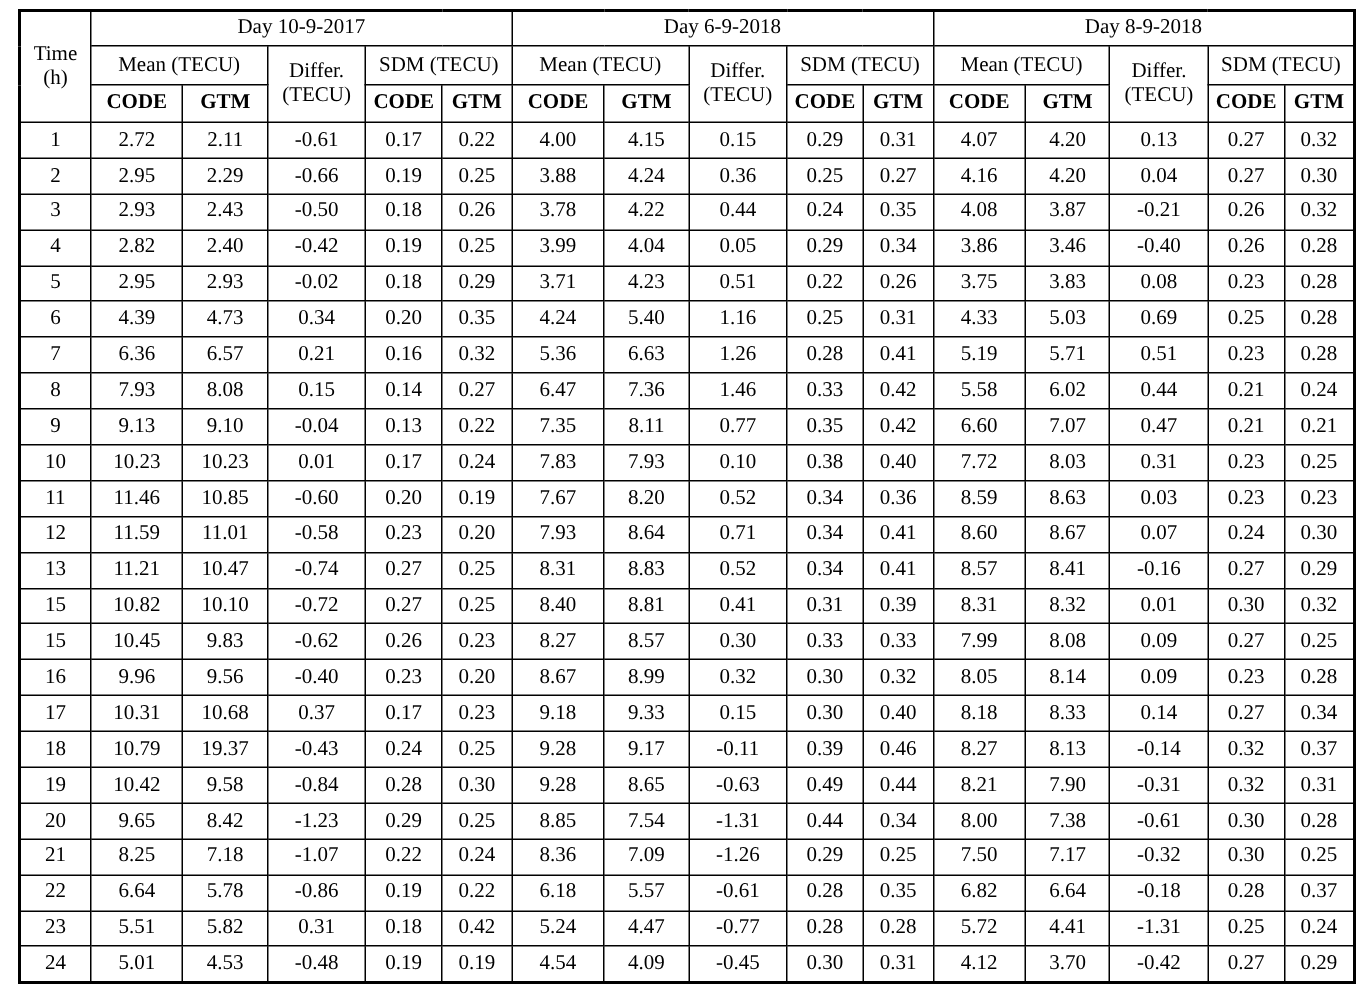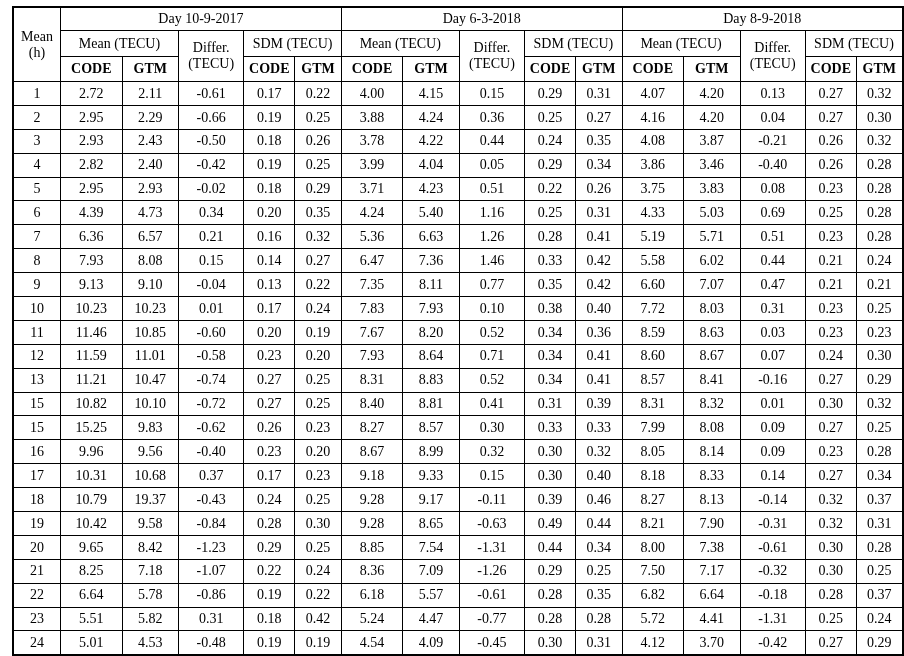--- a/index.html
+++ b/index.html
@@ -76,25 +76,25 @@
         <col class="c-sgtm">
       <col class="c-code">
         <col class="c-gtm">
         <col class="c-dif">
         <col class="c-scode">
         <col class="c-sgtm">
     </colgroup>
     <thead>
       <tr class="day-row">
         <th class="time-h" rowspan="3">
-          <div>Mean</div>
+          <div>Time</div>
           <div>(h)</div>
         </th>
         <th class="day-title" colspan="5">Day 10-9-2017</th>
-        <th class="day-title" colspan="5">Day 6-3-2018</th>
+        <th class="day-title" colspan="5">Day 6-9-2018</th>
         <th class="day-title" colspan="5">Day 8-9-2018</th>
       </tr>
       <tr class="sub-row">
         <th colspan="2">Mean (TECU)</th>
         <th rowspan="2">
           <div>Differ.</div>
           <div>(TECU)</div>
         </th>
         <th colspan="2">SDM (TECU)</th>
         <th colspan="2">Mean (TECU)</th>
@@ -373,21 +373,21 @@
           <td>0.31</td>
           <td>0.39</td>
           <td>8.31</td>
           <td>8.32</td>
           <td>0.01</td>
           <td>0.30</td>
           <td>0.32</td>
         </tr>
         <tr>
           <td class="time-cell">15</td>
-          <td>15.25</td>
+          <td>10.45</td>
           <td>9.83</td>
           <td>-0.62</td>
           <td>0.26</td>
           <td>0.23</td>
           <td>8.27</td>
           <td>8.57</td>
           <td>0.30</td>
           <td>0.33</td>
           <td>0.33</td>
           <td>7.99</td>

